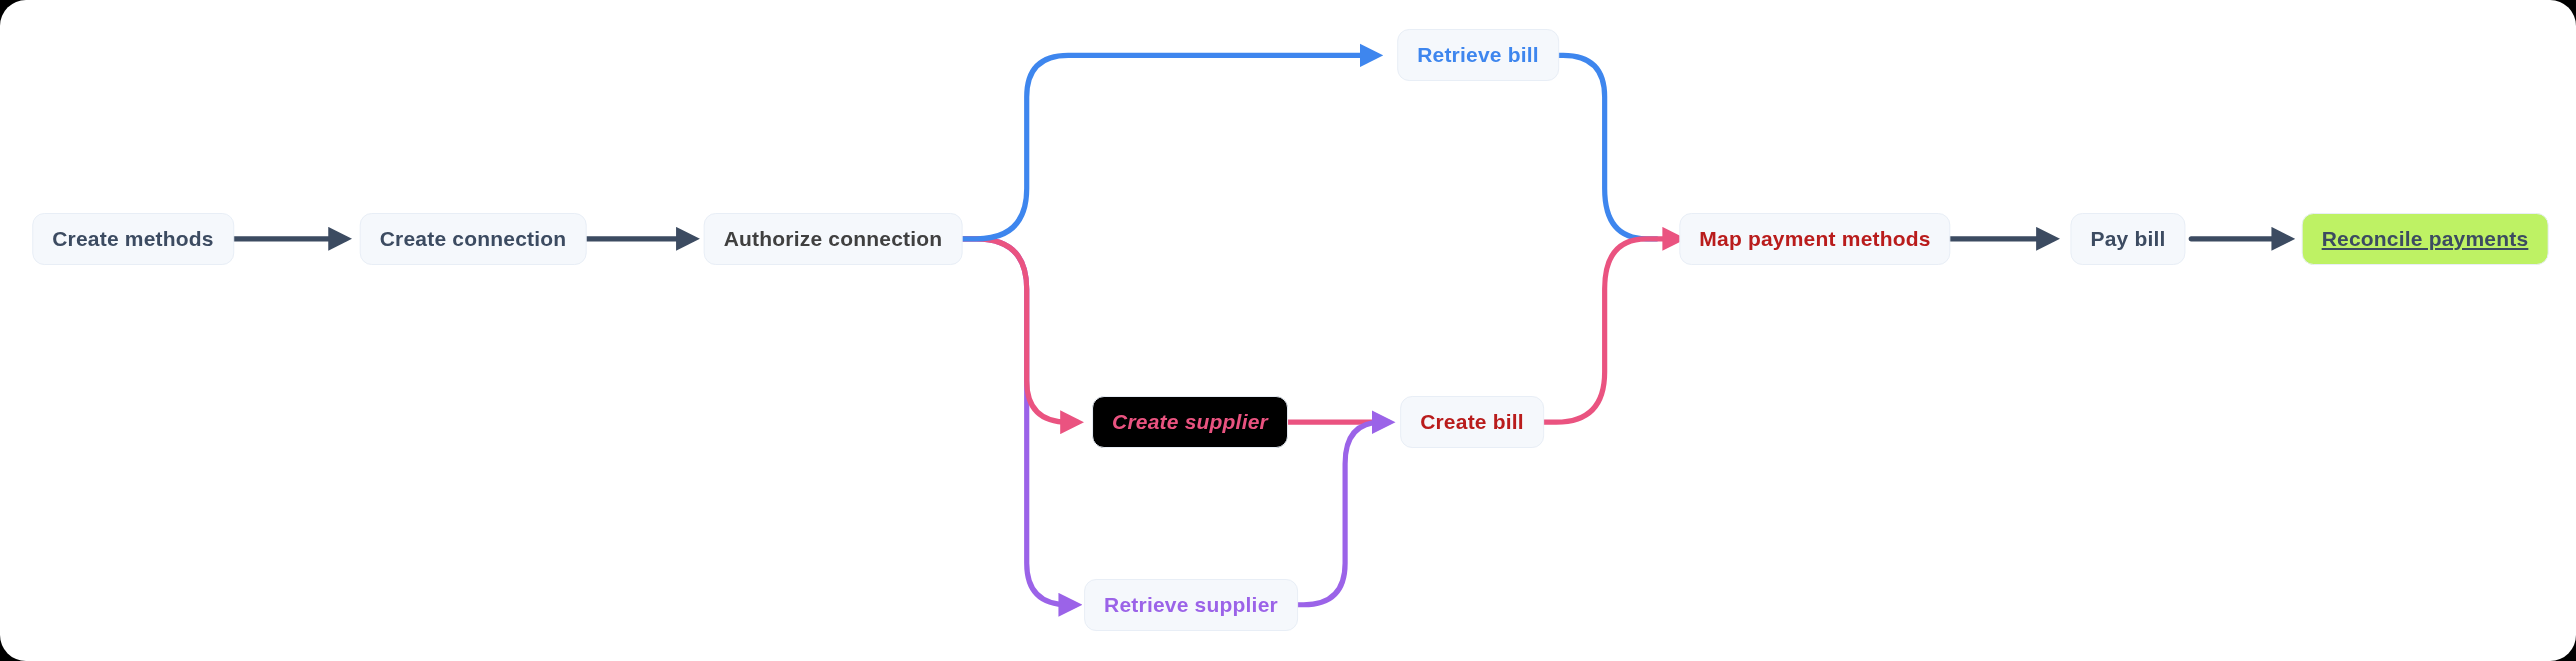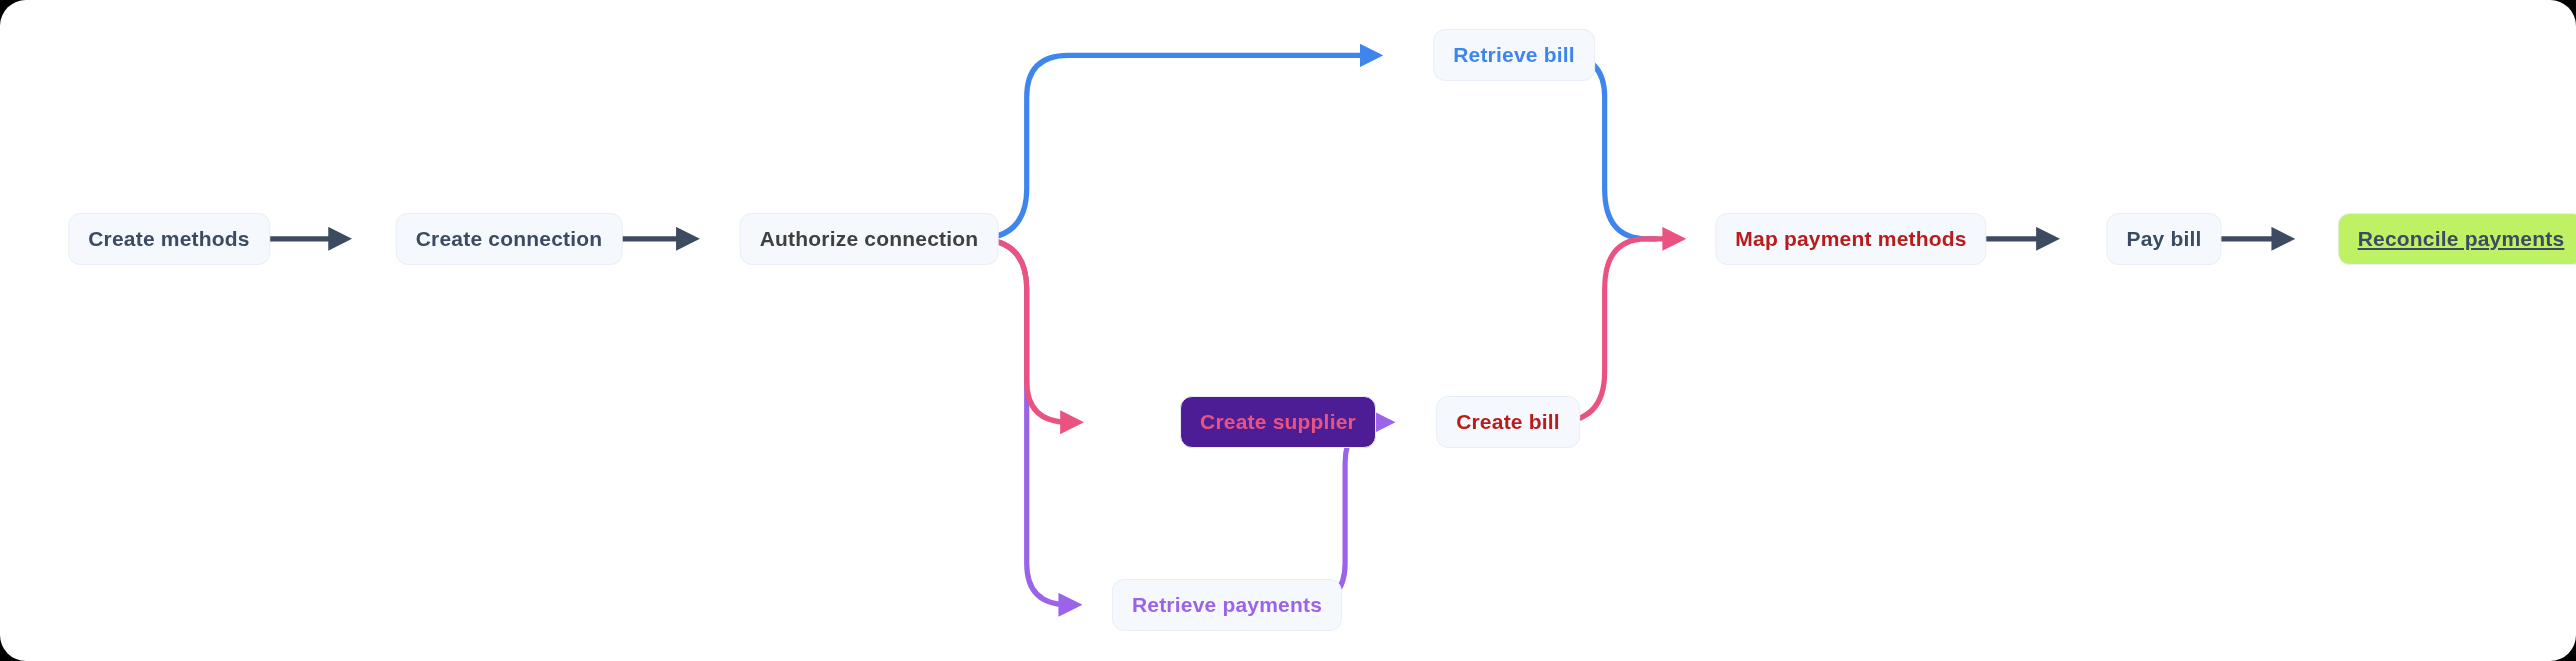--- a/index.html
+++ b/index.html
@@ -35,21 +35,20 @@
     border: 1.7px solid #e8eef6;
     border-radius: 12px;
     padding: 13px 19px;
     font-size: 21px;
     font-weight: 700;
     letter-spacing: 0.2px;
     white-space: nowrap;
     color: var(--c-dark);
     box-sizing: border-box;
     cursor: default;
-    margin-left: 36px;
   }
 </style>
 </head>
 <body style="background: rgb(0, 0, 0);">
 
 <div class="canvas" style="background: rgb(255, 255, 255);">
 
   <svg class="edges" viewBox="0 0 2976 764" xmlns="http://www.w3.org/2000/svg">
     <defs>
       <marker id="arrow-dark" viewBox="0 0 10 10" refX="7" refY="5" markerWidth="4.6" markerHeight="4.6" orient="auto">
@@ -83,21 +82,21 @@
     <path class="edge" d="M 252 276 H 398" marker-end="url(#arrow-dark)" stroke="#3c4b61"></path>
     <path class="edge" d="M 668 276 H 800" marker-end="url(#arrow-dark)" stroke="#3c4b61"></path>
     <path class="edge" d="M 2248 276 H 2372" marker-end="url(#arrow-dark)" stroke="#3c4b61"></path>
     <path class="edge" d="M 2532 276 H 2644" marker-end="url(#arrow-dark)" stroke="#3c4b61"></path>
   </svg>
 
   <div class="node" style="left: 133px; top: 239px; color: rgb(60, 75, 97); background: rgb(245, 248, 252); border-color: rgb(232, 238, 246);">Create methods</div>
   <div class="node" style="left: 473px; top: 239px; color: rgb(60, 75, 97); background: rgb(245, 248, 252); border-color: rgb(232, 238, 246);">Create connection</div>
   <div class="node" style="left: 833px; top: 239px; color: #404040; background: rgb(245, 248, 252); border-color: rgb(232, 238, 246);">Authorize connection</div>
   <div class="node" style="left: 1478px; top: 55px; color: rgb(62, 134, 238); background: rgb(245, 248, 252); border-color: rgb(232, 238, 246);">Retrieve bill</div>
-  <div class="node" style="left: 1242px; top: 422px; color: rgb(234, 83, 128); background: #4c1d95; border-color: rgb(232, 238, 246);">Create supplier</div>
+  <div class="node" style="left: 1190px; top: 422px; color: rgb(234, 83, 128); background: #000000; border-color: rgb(232, 238, 246); font-style: italic;">Create supplier</div>
   <div class="node" style="left: 1472px; top: 422px; color: #b91c1c; background: rgb(245, 248, 252); border-color: rgb(232, 238, 246);">Create bill</div>
-  <div class="node" style="left: 1191px; top: 605px; color: rgb(155, 99, 232); background: rgb(245, 248, 252); border-color: rgb(232, 238, 246);">Retrieve payments</div>
+  <div class="node" style="left: 1191px; top: 605px; color: rgb(155, 99, 232); background: rgb(245, 248, 252); border-color: rgb(232, 238, 246);">Retrieve supplier</div>
   <div class="node" style="left: 1815px; top: 239px; color: #b91c1c; background: rgb(245, 248, 252); border-color: rgb(232, 238, 246);">Map payment methods</div>
   <div class="node" style="left: 2128px; top: 239px; color: rgb(60, 75, 97); background: rgb(245, 248, 252); border-color: rgb(232, 238, 246);">Pay bill</div>
   <div class="node" style="left: 2425px; top: 239px; color: rgb(60, 75, 97); background: #bef264; border-color: rgb(232, 238, 246); text-decoration: underline;">Reconcile payments</div>
 
 </div>
 
 
 </body></html>

